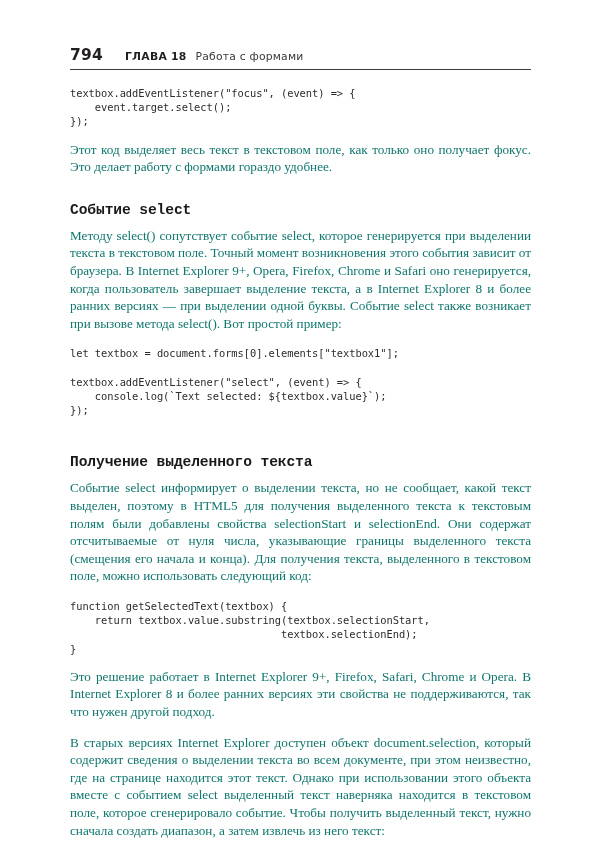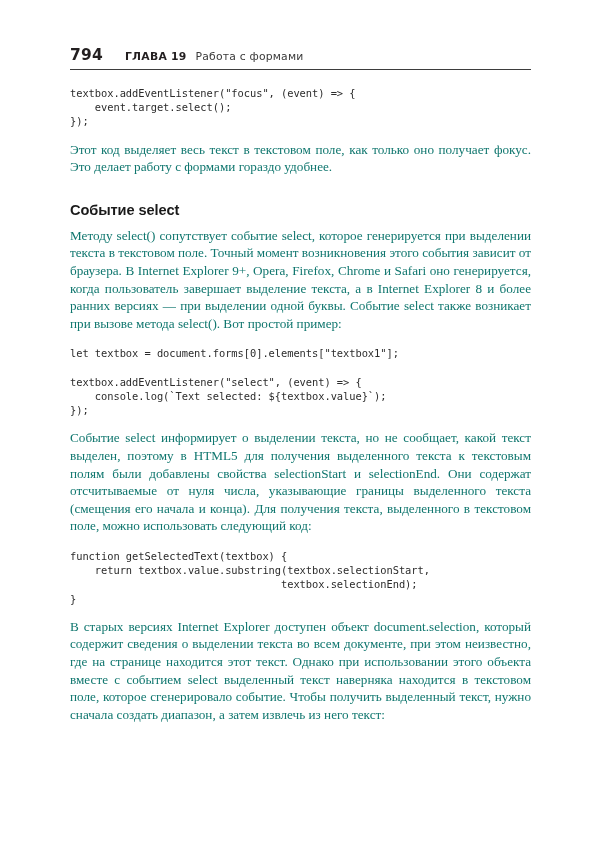--- a/index.html
+++ b/index.html
@@ -73,21 +73,21 @@
     margin: 0;
     color: #0f766e;
     hyphens: none;
   }
   p.para + p.para {
     margin-top: 13px;
   }
 
   
   h2.sect {
-    font-family: Liberation Sans, sans-serif;
+    font-family: Liberation Mono, monospace;
     font-size: 14.6px;
     font-weight: bold;
     color: #1a1a1a;
     margin: 0;
     letter-spacing: -0.1px;
   }
   .sect-wrap { padding-top: 26px; padding-bottom: 9px; }
   .sect-wrap.sub { padding-top: 25px; padding-bottom: 9px; }
 
   
@@ -104,21 +104,21 @@
   .code-block.topgap { padding-top: 16px; }
 </style>
 </head>
 <body>
 
 <div class="page">
   <div class="content">
 
     <div class="runhead">
       <span class="folio">794</span>
-      <span class="chap">ГЛАВА 19</span>
+      <span class="chap">ГЛАВА 18</span>
       <span class="chaptitle">Работа с формами</span>
     </div>
     <div class="rule"></div>
 
     <div class="code-block topgap">
       <pre class="code">textbox.addEventListener("focus", (event) =&gt; {
     event.target.select();
 });</pre>
     </div>
 
@@ -131,28 +131,32 @@
     <p class="para">Методу select() сопутствует событие select, которое генерируется при выделении текста в текстовом поле. Точный момент возникновения этого события зависит от браузера. В Internet Explorer 9+, Opera, Firefox, Chrome и Safari оно генерируется, когда пользователь завершает выделение текста, а в Internet Explorer 8 и более ранних версиях — при выделении одной буквы. Событие select также возникает при вызове метода select(). Вот простой пример:</p>
 
     <div class="code-block">
       <pre class="code">let textbox = document.forms[0].elements["textbox1"];
 
 textbox.addEventListener("select", (event) =&gt; {
     console.log(`Text selected: ${textbox.value}`);
 });</pre>
     </div>
 
+    <div class="sect-wrap sub">
+      <h2 class="sect">Получение выделенного текста</h2>
+    </div>
 
     <p class="para">Событие select информирует о выделении текста, но не сообщает, какой текст выделен, поэтому в HTML5 для получения выделенного текста к текстовым полям были добавлены свойства selectionStart и selectionEnd. Они содержат отсчитываемые от нуля числа, указывающие границы выделенного текста (смещения его начала и конца). Для получения текста, выделенного в текстовом поле, можно использовать следующий код:</p>
 
     <div class="code-block">
       <pre class="code">function getSelectedText(textbox) {
     return textbox.value.substring(textbox.selectionStart,
                                   textbox.selectionEnd);
 }</pre>
     </div>
 
 
+    <p class="para">Это решение работает в Internet Explorer 9+, Firefox, Safari, Chrome и Opera. В Internet Explorer 8 и более ранних версиях эти свойства не поддерживаются, так что нужен другой подход.</p>
 
     <p class="para">В старых версиях Internet Explorer доступен объект document.selection, который содержит сведения о выделении текста во всем документе, при этом неизвестно, где на странице находится этот текст. Однако при использовании этого объекта вместе с событием select выделенный текст наверняка находится в текстовом поле, которое сгенерировало событие. Чтобы получить выделенный текст, нужно сначала создать диапазон, а затем извлечь из него текст:</p>
 
   </div>
 </div>
 
 </body></html>

